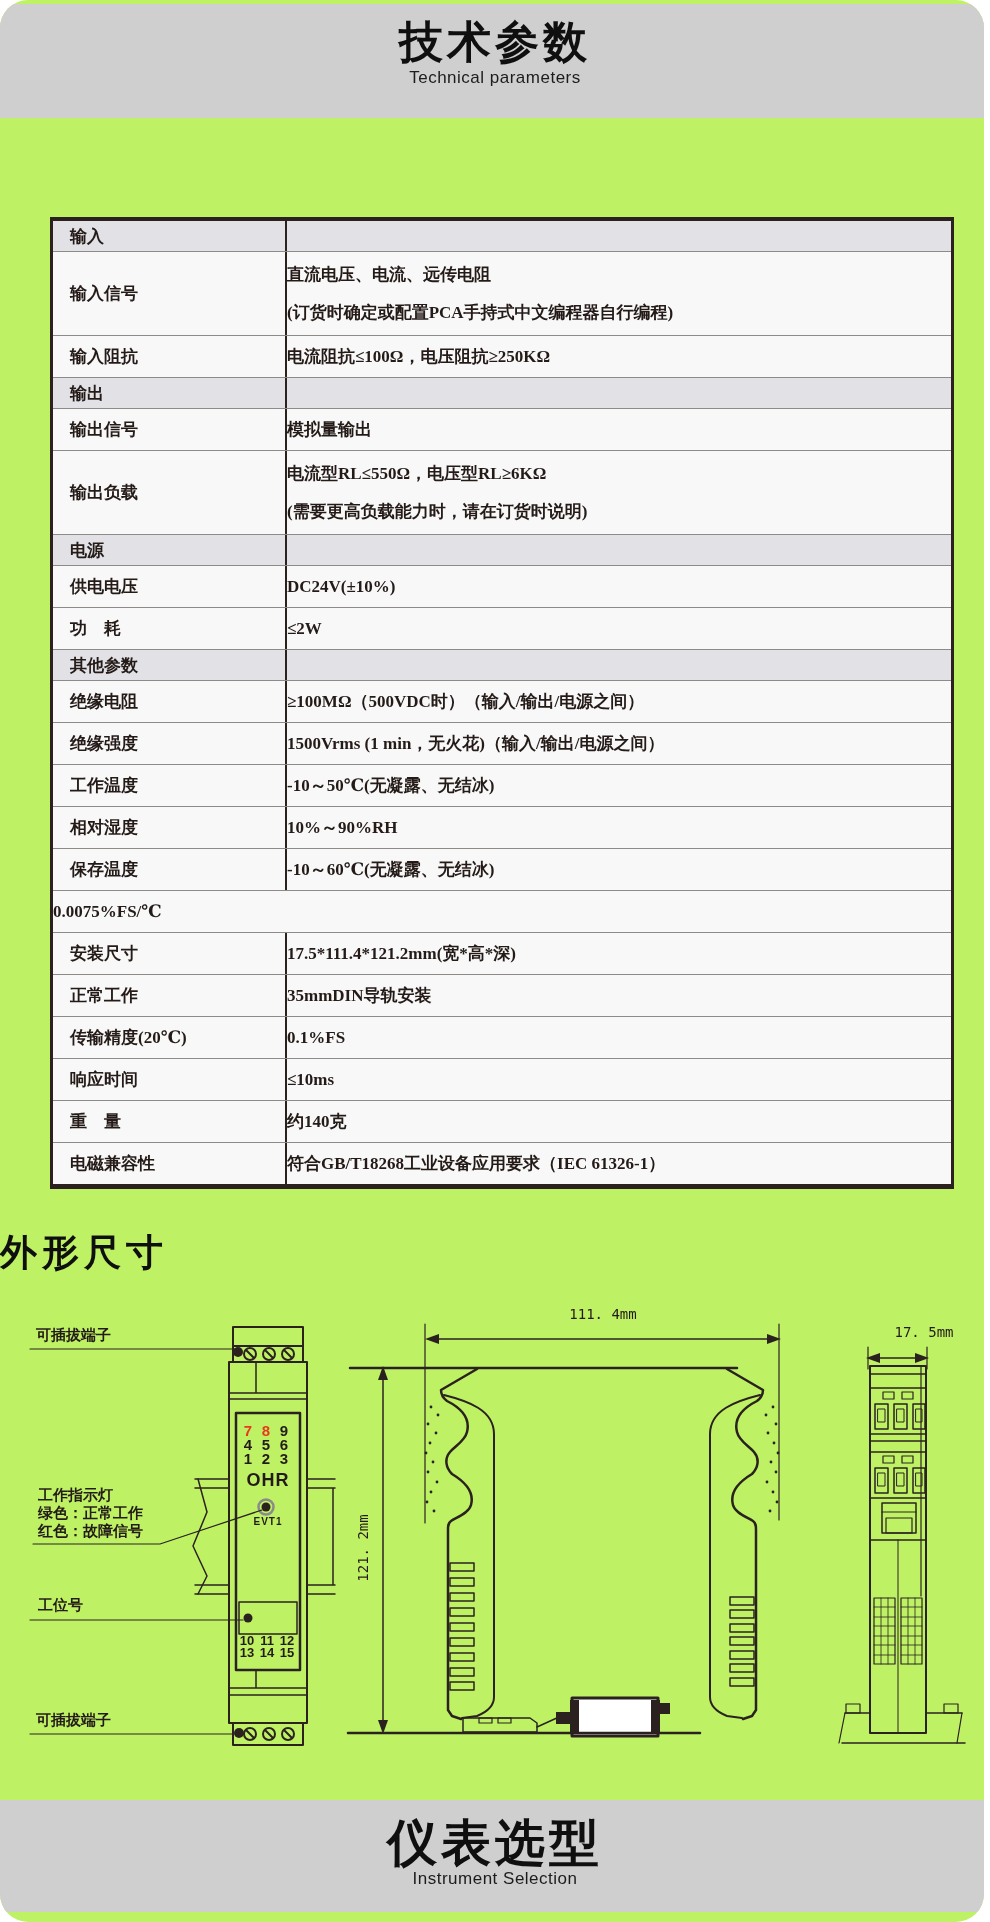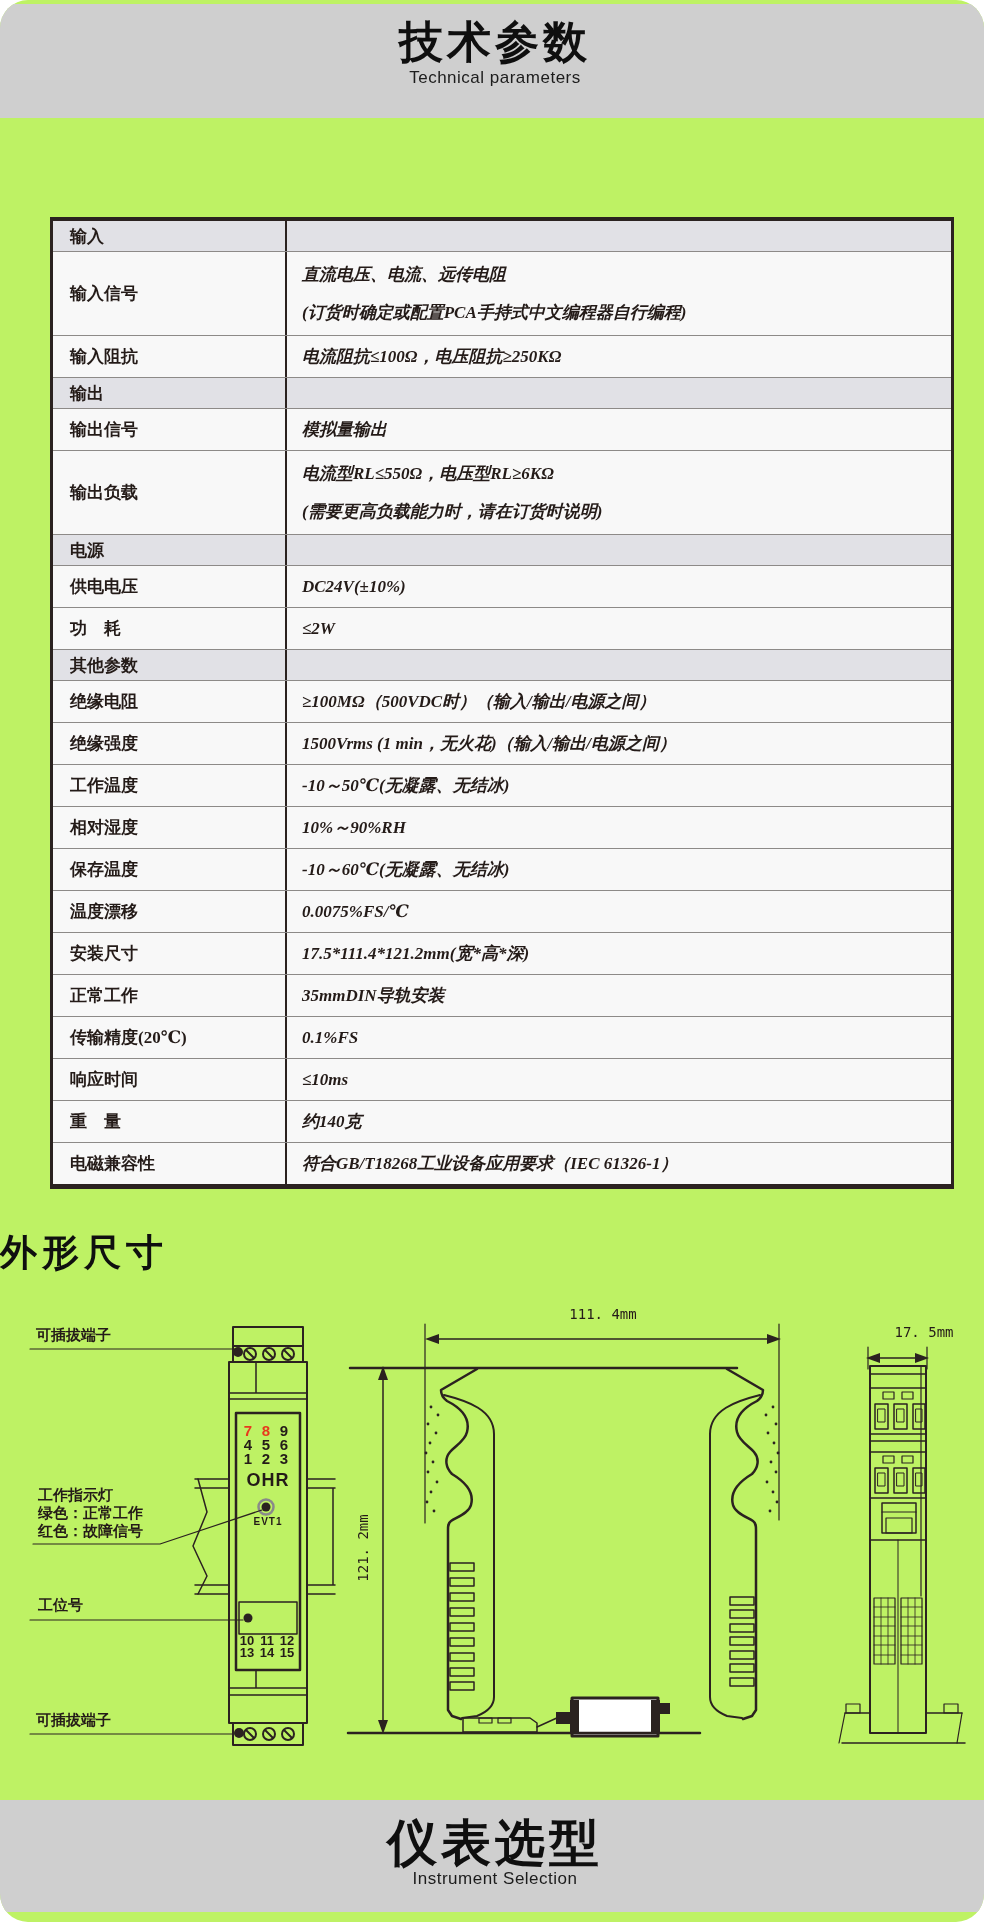--- a/index.html
+++ b/index.html
@@ -16,21 +16,21 @@
   .spec-table{position:absolute;left:50px;top:173px;width:904px;box-sizing:border-box;
       border:3px solid #2b2220;border-top-width:4px;border-bottom-width:5px;
       font-family:"Liberation Serif","DejaVu Serif",serif;font-weight:700;font-size:17px;color:#241b18;margin-top:44px;}
   .spec-row{display:flex;border-top:1px solid #8d8a88;background:var(--row-bg,#f8f8f8);}
   .spec-row:first-child{border-top:none;}
   .spec-row.t-section{background:var(--section-bg,#e1e1e6);height:30px;}
   .spec-row.t-row{height:41px;}
   .spec-row.t-row2{height:83px;}
   .cell{box-sizing:border-box;display:flex;flex-direction:column;justify-content:center;}
   .cell.label{width:234px;padding-left:17px;border-right:2px solid #2b2220;}
-  .cell.value{flex:1;padding-left:15px;font-style:italic;}
+  .cell.value{flex:1;}
   .cell .v1,.cell .v2{line-height:38px;white-space:nowrap;}
   
   .outline-title{position:absolute;top:1228px;left:0;width:990px;text-align:left;
       font-size:37px;font-weight:700;letter-spacing:5px;color:#0f0f0f;}
   .drawings{position:absolute;left:0;top:1290px;width:990px;height:510px;}
   .drawings svg{position:absolute;left:0;top:0;}
   .dlabel{position:absolute;font-size:15px;font-weight:700;color:#241b18;line-height:18px;white-space:nowrap;}
   .dim{position:absolute;font-family:"DejaVu Sans Mono",monospace;font-size:14px;color:#241b18;text-align:center;white-space:nowrap;}
   .fnum{position:absolute;left:239px;top:134px;width:54px;display:grid;grid-template-columns:repeat(3,1fr);
       justify-items:center;font-size:15px;font-weight:700;line-height:14px;}
@@ -151,21 +151,20 @@
         </div>
       </div>
       <div class="spec-row t-row">
         <div class="cell label">保存温度</div>
         <div class="cell value">
           <div class="v1">-10～60℃(无凝露、无结冰)</div>
 
         </div>
       </div>
       <div class="spec-row t-row">
-        <div class="cell label">温度漂移</div>
         <div class="cell value">
           <div class="v1">0.0075%FS/℃</div>
 
         </div>
       </div>
       <div class="spec-row t-row">
         <div class="cell label">安装尺寸</div>
         <div class="cell value">
           <div class="v1">17.5*111.4*121.2mm(宽*高*深)</div>
 

